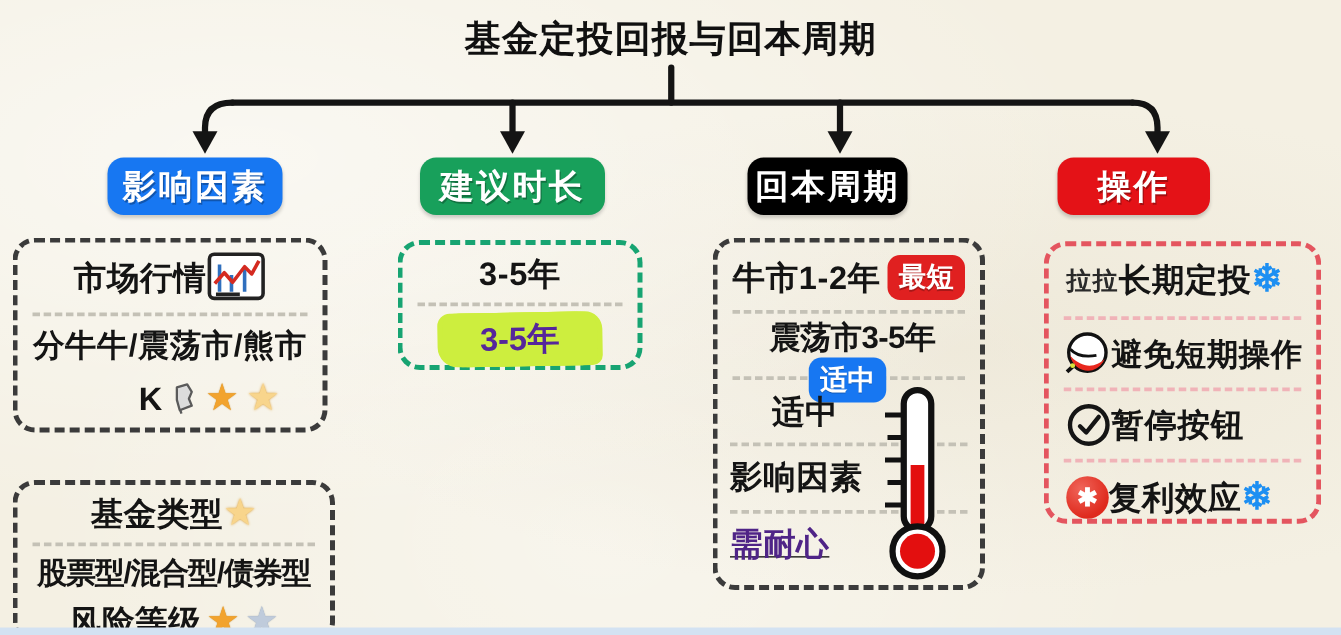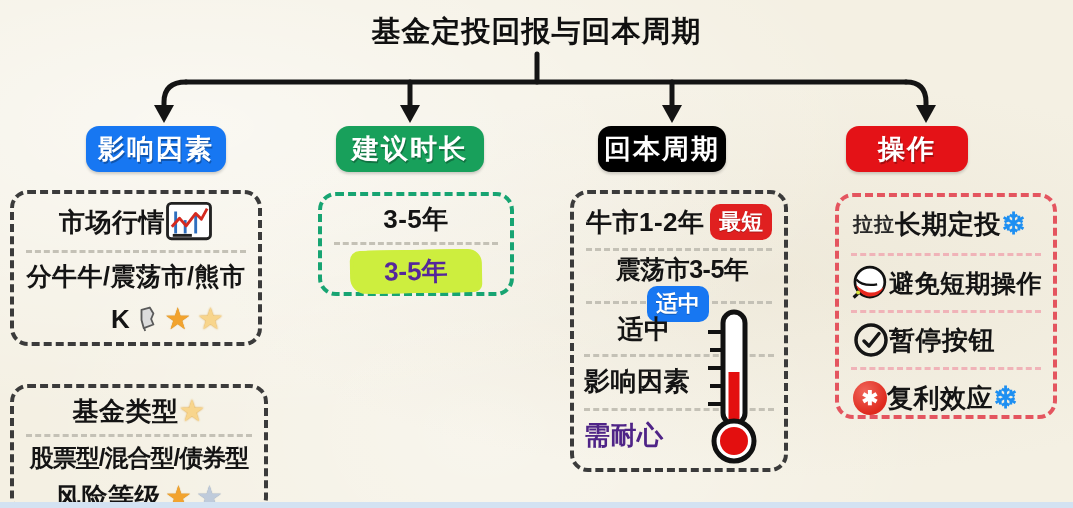--- a/index.html
+++ b/index.html
@@ -169,21 +169,21 @@
   <div class="divider"></div>
   <div style="position:relative;height:164px;">
     <div class="abs" style="left:0;top:6px;width:140px;text-align:center;">
       <span class="t">适中</span>
     </div>
     <div class="divider abs" style="left:0;right:0;top:48px;margin:0 10px;"></div>
     <div class="abs" style="left:10px;top:58px;width:140px;text-align:left;">
       <span class="t">影响因素</span>
     </div>
     <div class="divider abs" style="left:0;right:0;top:102px;margin:0 10px;"></div>
-    <div class="abs" style="left:10px;top:112px;width:140px;text-align:left;">
+    <div class="abs" style="left:10px;top:112px;width:140px;text-align:left;text-decoration:underline;">
       <span class="t purple-t">需耐心</span>
     </div>
     <svg class="abs" style="right:14px;top:2px;" width="74" height="158" viewBox="0 0 74 158">
       <rect x="27" y="4" width="22" height="112" rx="11" fill="#ffffff" stroke="#111" stroke-width="5"></rect>
       <g stroke="#111" stroke-width="4">
         <line x1="12" y1="24" x2="27" y2="24"></line>
         <line x1="14" y1="42" x2="27" y2="42"></line>
         <line x1="12" y1="60" x2="27" y2="60"></line>
         <line x1="14" y1="78" x2="27" y2="78"></line>
         <line x1="12" y1="96" x2="27" y2="96"></line>

